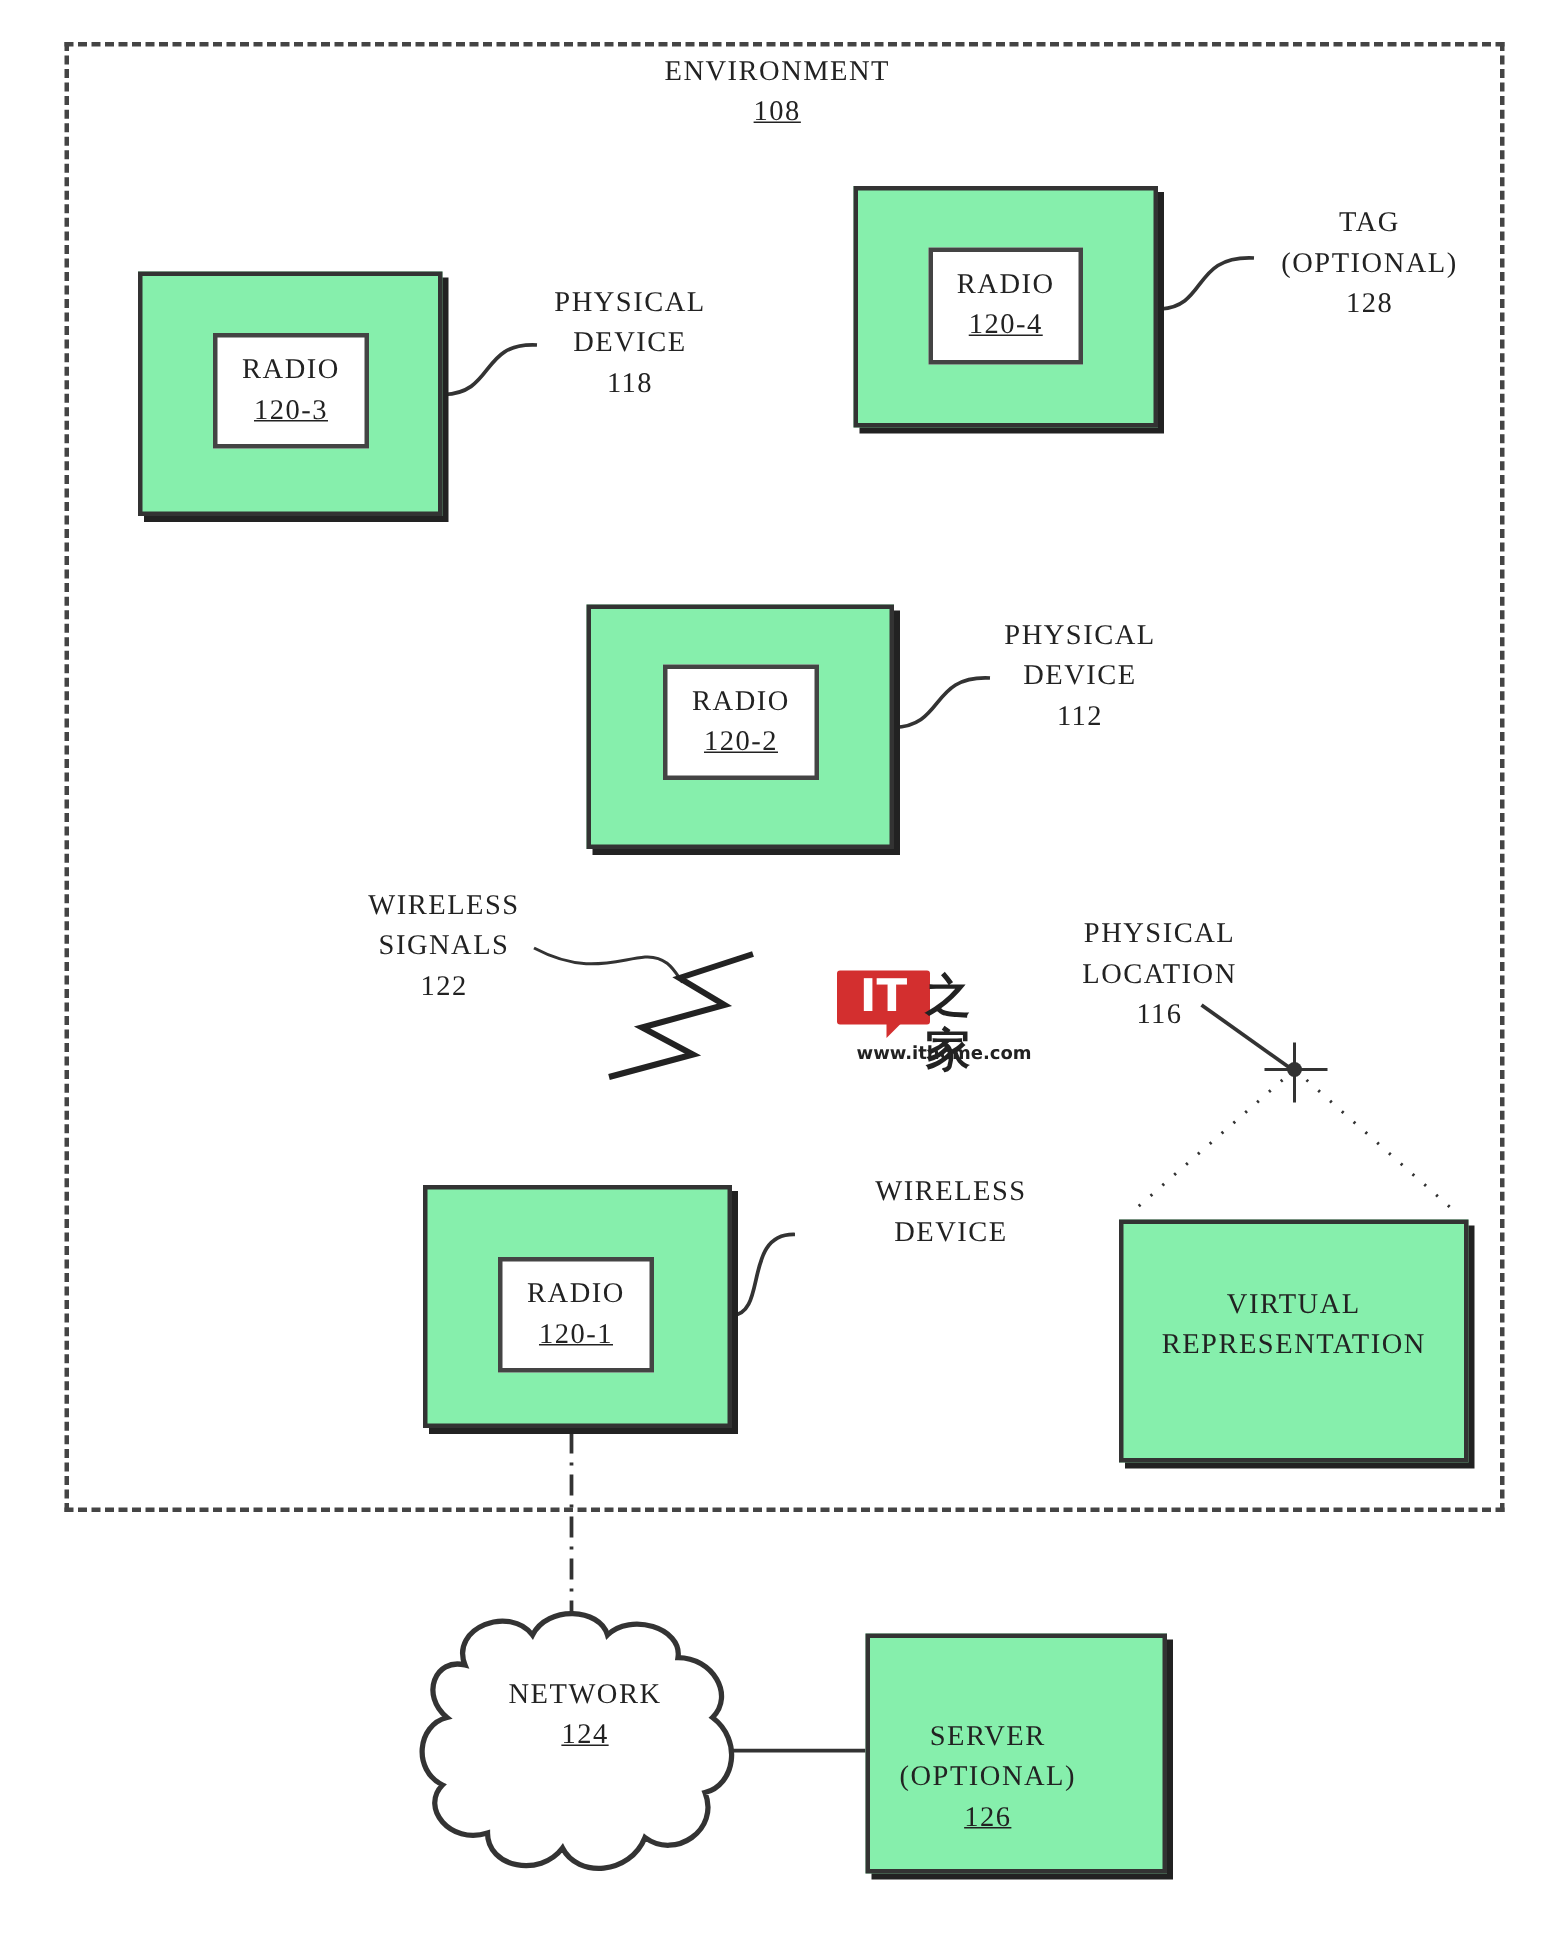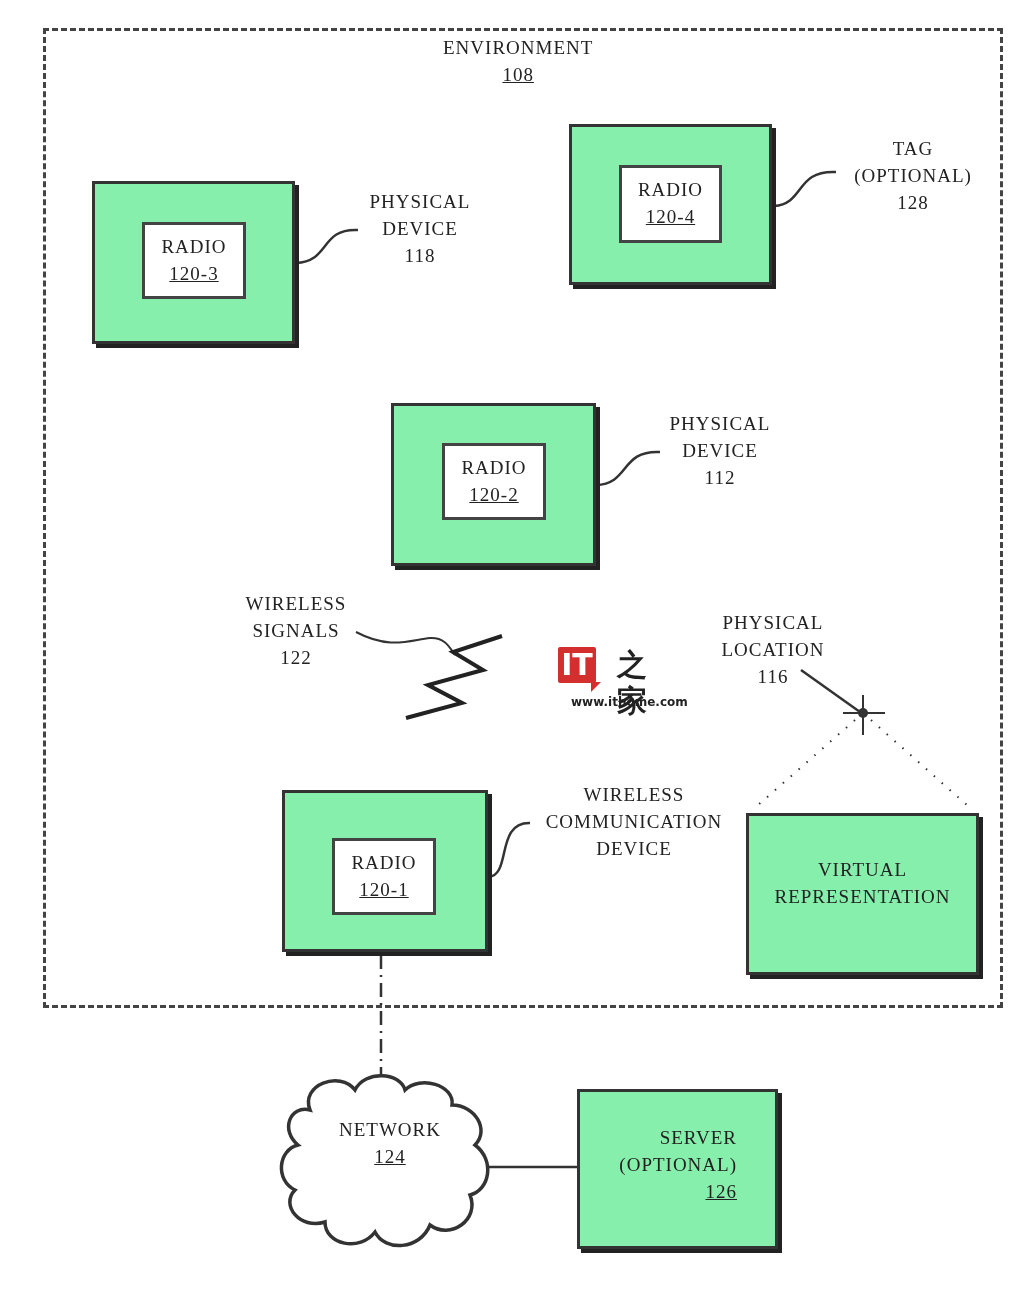--- a/index.html
+++ b/index.html
@@ -5,21 +5,21 @@
   html, body { margin: 0; padding: 0; background: #ffffff; }
   body { width: 1028px; height: 1290px; position: relative; overflow: hidden; font-family: "Liberation Serif", serif; color: #222; }
   svg.diagram { position: absolute; left: 0; top: 0; }
   .lbl { position: absolute; text-align: center; font-size: 19px; letter-spacing: 1px; line-height: 27px; color: #222; white-space: nowrap; }
   .u { text-decoration: underline; }
   .box { position: absolute; background: #86efac; border: 3px solid #333; box-shadow: 4px 4px 0 #222; box-sizing: border-box; }
   .inner { position: absolute; border: 3px solid #444; box-sizing: border-box; background: #fff; }
   .inner .lbl { position: static; }
   .env { position: absolute; left: 43px; top: 28px; width: 960px; height: 980px; border: 3px dashed #444; box-sizing: border-box; }
   .logo { position: absolute; left: 555px; top: 645px; width: 120px; height: 70px; }
-  .logo .it { position: absolute; left: 3px; top: 2px; width: 38px; height: 36px; background: #d32f2f; color: #fff; font-family: "DejaVu Sans", sans-serif; font-weight: bold; font-size: 30px; line-height: 36px; text-align: center; border-radius: 2px; }
+  .logo .it { position: absolute; left: 3px; top: 2px; width: 62px; height: 36px; background: #d32f2f; color: #fff; font-family: "DejaVu Sans", sans-serif; font-weight: bold; font-size: 30px; line-height: 36px; text-align: center; border-radius: 2px; }
   .logo .tail { position: absolute; left: 36px; top: 37px; width: 0; height: 0; border-left: 0 solid transparent; border-right: 10px solid transparent; border-top: 10px solid #d32f2f; }
   .logo .cn { position: absolute; left: 62px; top: 2px; font-size: 30px; font-family: "DejaVu Serif", serif; font-weight: bold; color: #222; line-height: 36px; }
   .logo .url { position: absolute; left: 16px; top: 50px; font-family: "DejaVu Sans", sans-serif; font-weight: bold; font-size: 12px; color: #222; }
 </style>
 </head>
 <body>
 
 <div class="env"></div>
 <div class="lbl" style="left:443px; top:34px;">
   <div>ENVIRONMENT</div>
@@ -113,35 +113,34 @@
 <div class="box" style="left:282px; top:790px; width:206px; height:162px;">
   <div class="inner" style="left:47px; top:45px; width:104px; height:77px;">
     <div class="lbl" style="padding-top:8px;">
       <div>RADIO</div>
       <div class="u">120-1</div>
     </div>
   </div>
 </div>
 <div class="lbl" style="left:534px; top:781px; width:200px;">
   <div>WIRELESS</div>
-  <div>COMMUNICATION</div>
   <div>DEVICE</div>
 </div>
 
 <div class="box" style="left:746px; top:813px; width:233px; height:162px;">
   <div class="lbl" style="position:absolute; left:0; top:40px; width:227px;">
     <div>VIRTUAL</div>
     <div>REPRESENTATION</div>
   </div>
 </div>
 
 <div class="lbl" style="left:330px; top:1084px; width:120px;margin-top:32px;">
   <div>NETWORK</div>
   <div class="u">124</div>
 </div>
 
 <div class="box" style="left:577px; top:1089px; width:201px; height:160px;">
-  <div class="lbl" style="position:absolute; left:0; top:32px; width:157px;text-align:right;">
+  <div class="lbl" style="position:absolute; left:0; top:52px; width:157px;">
     <div>SERVER</div>
     <div>(OPTIONAL)</div>
     <div class="u">126</div>
   </div>
 </div>
 
 </body></html>

